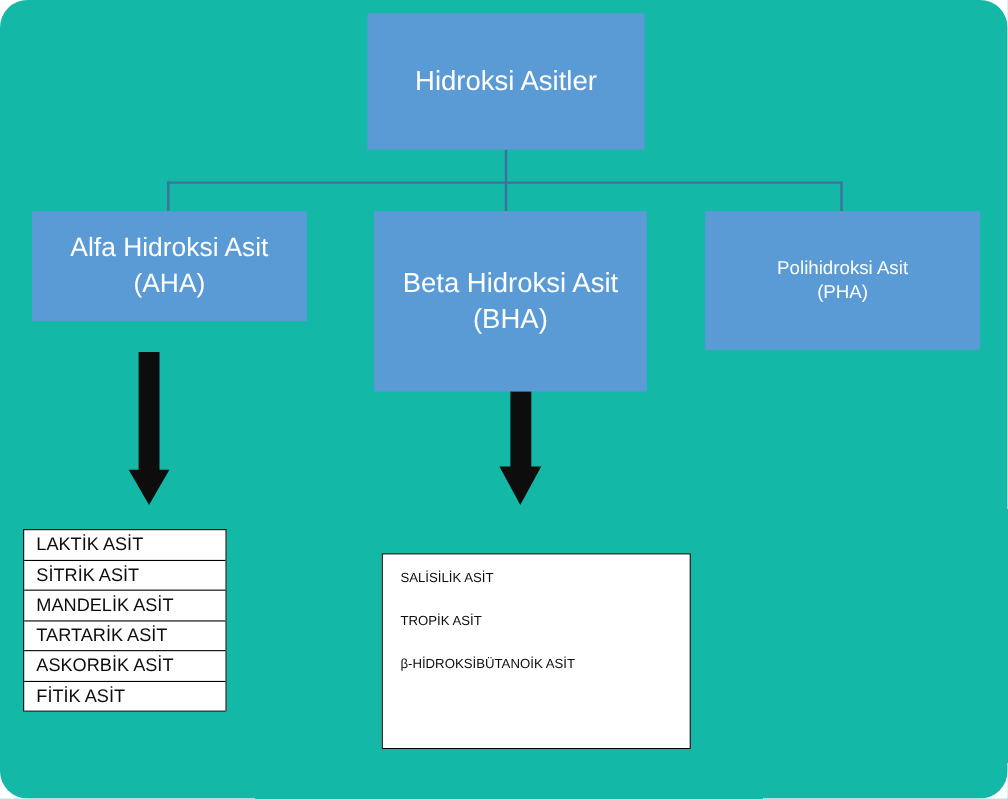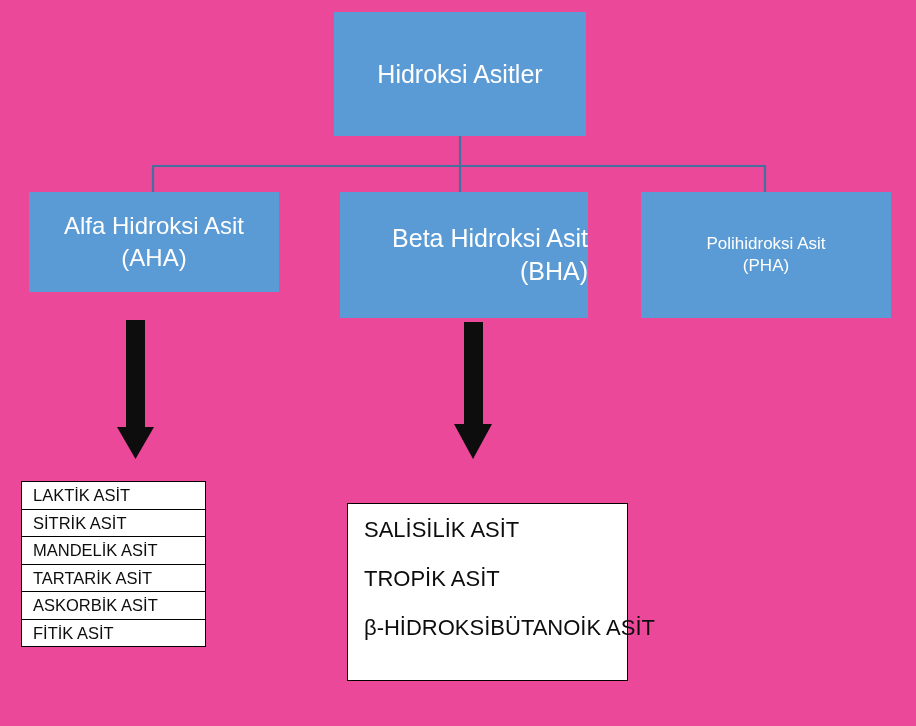--- a/index.html
+++ b/index.html
@@ -7,22 +7,23 @@
     padding: 0;
     background: #ffffff;
   }
   body {
     font-family: "Liberation Sans", sans-serif;
   }
   #canvas {
     position: relative;
     width: 916px;
     height: 726px;
-    background: #ec4899;
+    background: #14b8a6;
     overflow: hidden;
+    border-radius: 25px;
   }
 
   
   .box {
     position: absolute;
     background: #5B9BD5;
     color: #ffffff;
     display: flex;
     flex-direction: column;
     align-items: center;
@@ -47,23 +48,22 @@
     left: 29px;
     top: 192px;
     width: 250px;
     height: 100px;
     font-size: 24px;
   }
   #box-bha {
     left: 340px;
     top: 192px;
     width: 248px;
-    height: 126px;
+    height: 164px;
     font-size: 25px;
-    align-items: flex-end;
   }
   #box-pha {
     left: 641px;
     top: 192px;
     width: 250px;
     height: 126px;
     font-size: 17px;
   }
 
   
@@ -105,21 +105,21 @@
     left: 347px;
     top: 503px;
     width: 281px;
     height: 178px;
     border: 1.6px solid #000000;
     box-sizing: border-box;
     background: #ffffff;
     padding: 15px 0 0 16px;
   }
   #list-bha .row {
-    font-size: 22px;
+    font-size: 12px;
     color: #0d0d0d;
     line-height: 1;
     margin-bottom: 27px;
     white-space: nowrap;
   }
   #list-bha .row:last-child {
     margin-bottom: 0;
   }
 </style>
 </head>

